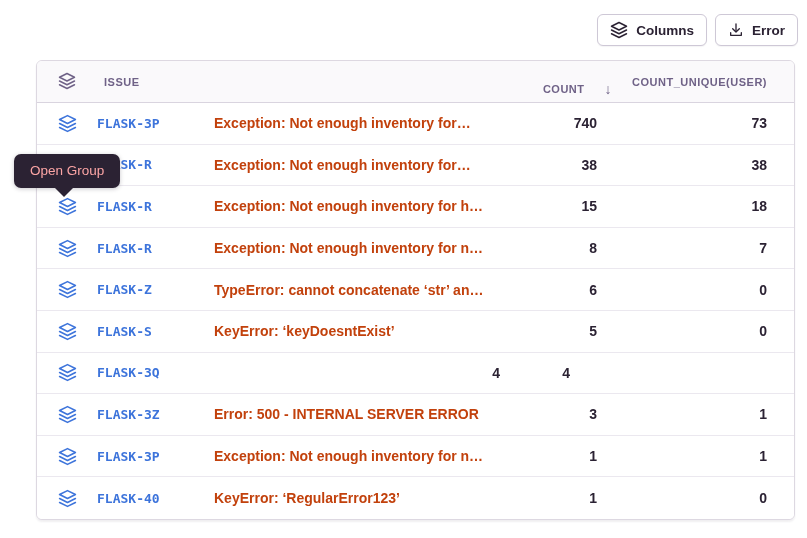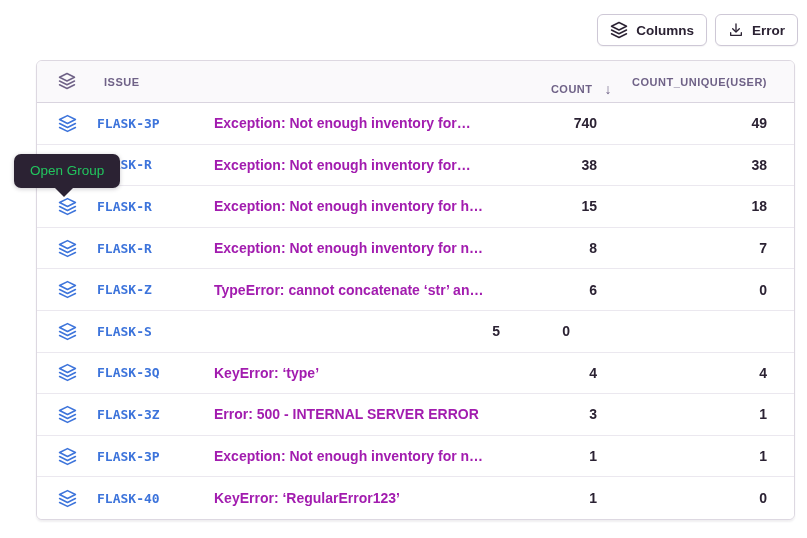--- a/index.html
+++ b/index.html
@@ -72,32 +72,32 @@
     background: #ffffff;
   }
   .tbody .row:last-child { border-bottom: none; }
 
   .c-icon { padding-left: 21px; display: flex; align-items: center; }
   .thead .c-icon { color: #6F6287; }
   .row-icon { color: #3D74DB; display: flex; align-items: center; cursor: pointer; }
 
   .th-issue { grid-column: 2 / 4; cursor: pointer; padding-left: 7px; }
   .c-desc {
-    color: #a21caf;
+    color: #c2410c;
     white-space: nowrap;
     overflow: hidden;
     padding-right: 10px;
   }
   .c-count { text-align: right; }
   .c-unique { text-align: right; padding-right: 27px; }
   .th-count {
     display: flex;
     justify-content: flex-end;
     align-items: center;
-    gap: 12px;
+    gap: 20px;
     cursor: pointer;
     margin-top: 14px;
   }
   .sort-arrow {
     font-size: 14px;
     font-weight: 400;
     margin-right: -15px;
     line-height: 1;
   }
   .th-unique { cursor: pointer; }
@@ -112,21 +112,21 @@
 
   
   .tooltip {
     position: absolute;
     left: 14px;
     top: 154px;
     height: 34px;
     line-height: 34px;
     padding: 0 16px;
     background: #2B2233;
-    color: #22c55e;
+    color: #fca5a5;
     font-size: 13.5px;
     border-radius: 7px;
     z-index: 10;
     box-shadow: 0 1px 4px rgba(43,34,51,0.25);
     white-space: nowrap;
   }
   .tooltip::after {
     content: "";
     position: absolute;
     left: 41px;
@@ -188,21 +188,21 @@
         <svg width="19" height="19" viewBox="0 0 24 24" fill="none" stroke="currentColor" stroke-width="2" stroke-linecap="round" stroke-linejoin="round">
               <polygon points="12 2 2 7 12 12 22 7 12 2"></polygon>
               <polyline points="2 12 12 17 22 12"></polyline>
               <polyline points="2 17 12 22 22 17"></polyline>
             </svg>
       </span>
     </div>
     <a class="issue-link">FLASK-3P</a>
     <div class="c-desc">Exception: Not enough inventory for…</div>
     <div class="c-count">740</div>
-    <div class="c-unique">49</div>
+    <div class="c-unique">73</div>
   </div>
       <div class="row grid-row">
     <div class="c-icon">
       <span class="row-icon">
         <svg width="19" height="19" viewBox="0 0 24 24" fill="none" stroke="currentColor" stroke-width="2" stroke-linecap="round" stroke-linejoin="round">
               <polygon points="12 2 2 7 12 12 22 7 12 2"></polygon>
               <polyline points="2 12 12 17 22 12"></polyline>
               <polyline points="2 17 12 22 22 17"></polyline>
             </svg>
       </span>
@@ -261,35 +261,35 @@
     <div class="c-icon">
       <span class="row-icon">
         <svg width="19" height="19" viewBox="0 0 24 24" fill="none" stroke="currentColor" stroke-width="2" stroke-linecap="round" stroke-linejoin="round">
               <polygon points="12 2 2 7 12 12 22 7 12 2"></polygon>
               <polyline points="2 12 12 17 22 12"></polyline>
               <polyline points="2 17 12 22 22 17"></polyline>
             </svg>
       </span>
     </div>
     <a class="issue-link">FLASK-S</a>
+    <div class="c-desc">KeyError: ‘keyDoesntExist’</div>
     <div class="c-count">5</div>
     <div class="c-unique">0</div>
   </div>
       <div class="row grid-row">
     <div class="c-icon">
       <span class="row-icon">
         <svg width="19" height="19" viewBox="0 0 24 24" fill="none" stroke="currentColor" stroke-width="2" stroke-linecap="round" stroke-linejoin="round">
               <polygon points="12 2 2 7 12 12 22 7 12 2"></polygon>
               <polyline points="2 12 12 17 22 12"></polyline>
               <polyline points="2 17 12 22 22 17"></polyline>
             </svg>
       </span>
     </div>
     <a class="issue-link">FLASK-3Q</a>
-    <div class="c-desc">KeyError: ‘type’</div>
     <div class="c-count">4</div>
     <div class="c-unique">4</div>
   </div>
       <div class="row grid-row">
     <div class="c-icon">
       <span class="row-icon">
         <svg width="19" height="19" viewBox="0 0 24 24" fill="none" stroke="currentColor" stroke-width="2" stroke-linecap="round" stroke-linejoin="round">
               <polygon points="12 2 2 7 12 12 22 7 12 2"></polygon>
               <polyline points="2 12 12 17 22 12"></polyline>
               <polyline points="2 17 12 22 22 17"></polyline>

